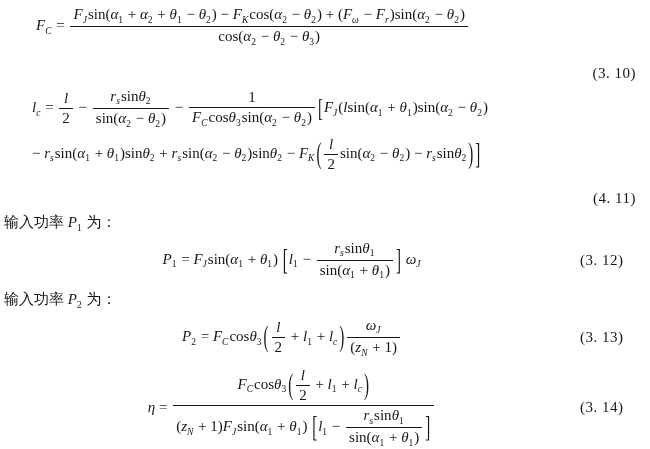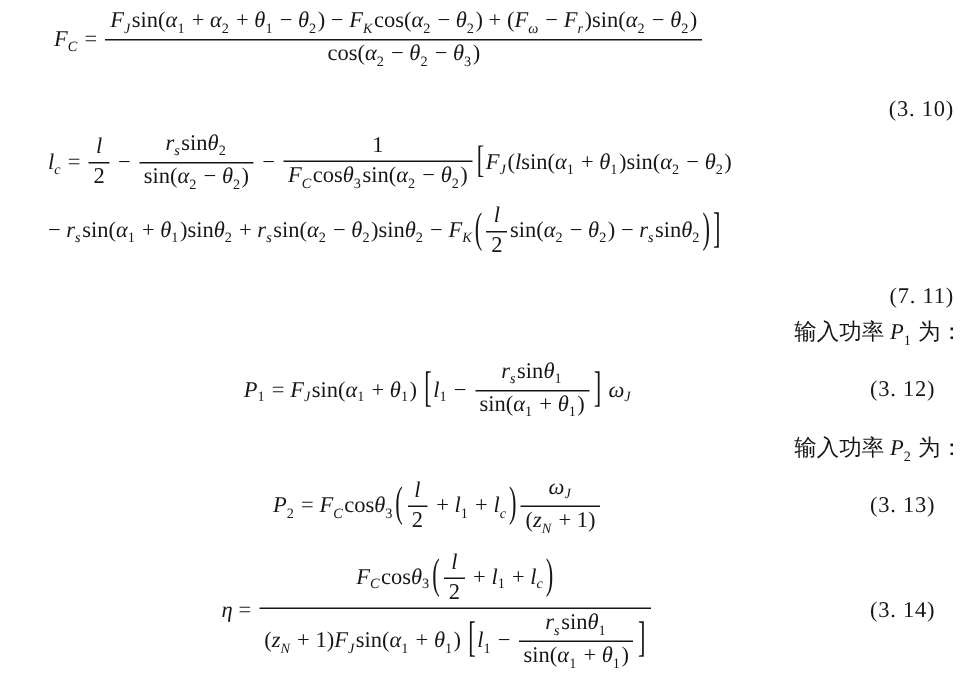--- a/index.html
+++ b/index.html
@@ -22,36 +22,36 @@
                  letter-spacing:0.5px;}
   
   .rm,.it,.sb,.sd{white-space:pre;}
   .it{font-style:italic;}
   .sb{font-style:italic;font-size:9.5px;vertical-align:-3.5px;margin:0 1px 0 0;}
   .sd{font-style:normal;font-size:9.5px;vertical-align:-3.5px;margin:0 1px 0 0;}
   .frac{display:inline-block;text-align:center;vertical-align:middle;margin:0 2px;}
   .frac > .num{display:block;padding:0 3px 1px 3px;border-bottom:1.3px solid #161616;white-space:nowrap;}
   .frac > .den{display:block;padding:1px 3px 0 3px;white-space:nowrap;}
   .big{display:inline-block;vertical-align:middle;transform-origin:50% 50%;margin:0 1px;}
-  .cn{margin:5px 0 2px 0;line-height:1.35;text-align:right;}
+  .cn{margin:5px 0 2px 0;line-height:1.35;}
 </style>
 </head>
 <body>
 
 <div class="page">
 
   <section>
     <div class="eq-line ml35"><span class="it">F</span><span class="sb">C</span><span class="rm"> = </span><span class="frac"><span class="num"><span class="it">F</span><span class="sb">J</span><span class="rm">sin(</span><span class="it">α</span><span class="sd">1</span><span class="rm"> + </span><span class="it">α</span><span class="sd">2</span><span class="rm"> + </span><span class="it">θ</span><span class="sd">1</span><span class="rm"> − </span><span class="it">θ</span><span class="sd">2</span><span class="rm">) − </span><span class="it">F</span><span class="sb">K</span><span class="rm">cos(</span><span class="it">α</span><span class="sd">2</span><span class="rm"> − </span><span class="it">θ</span><span class="sd">2</span><span class="rm">) + (</span><span class="it">F</span><span class="sb">ω</span><span class="rm"> − </span><span class="it">F</span><span class="sb">r</span><span class="rm">)sin(</span><span class="it">α</span><span class="sd">2</span><span class="rm"> − </span><span class="it">θ</span><span class="sd">2</span><span class="rm">)</span></span><span class="den"><span class="rm">cos(</span><span class="it">α</span><span class="sd">2</span><span class="rm"> − </span><span class="it">θ</span><span class="sd">2</span><span class="rm"> − </span><span class="it">θ</span><span class="sd">3</span><span class="rm">)</span></span></span></div>
     <div class="eq-num">(3. 10)</div>
   </section>
 
   <section>
     <div class="eq-line ml30"><span class="it">l</span><span class="sb">c</span><span class="rm"> = </span><span class="frac"><span class="num"><span class="it">l</span></span><span class="den"><span class="rm">2</span></span></span><span class="rm"> − </span><span class="frac"><span class="num"><span class="it">r</span><span class="sb">s</span><span class="rm">sin</span><span class="it">θ</span><span class="sd">2</span></span><span class="den"><span class="rm">sin(</span><span class="it">α</span><span class="sd">2</span><span class="rm"> − </span><span class="it">θ</span><span class="sd">2</span><span class="rm">)</span></span></span><span class="rm"> − </span><span class="frac"><span class="num"><span class="rm">1</span></span><span class="den"><span class="it">F</span><span class="sb">C</span><span class="rm">cos</span><span class="it">θ</span><span class="sd">3</span><span class="rm">sin(</span><span class="it">α</span><span class="sd">2</span><span class="rm"> − </span><span class="it">θ</span><span class="sd">2</span><span class="rm">)</span></span></span><span class="big" style="transform: scaleY(1.7);">[</span><span class="it">F</span><span class="sb">J</span><span class="rm">(</span><span class="it">l</span><span class="rm">sin(</span><span class="it">α</span><span class="sd">1</span><span class="rm"> + </span><span class="it">θ</span><span class="sd">1</span><span class="rm">)sin(</span><span class="it">α</span><span class="sd">2</span><span class="rm"> − </span><span class="it">θ</span><span class="sd">2</span><span class="rm">)</span></div>
     <div class="eq-line ml30"><span class="rm">− </span><span class="it">r</span><span class="sb">s</span><span class="rm">sin(</span><span class="it">α</span><span class="sd">1</span><span class="rm"> + </span><span class="it">θ</span><span class="sd">1</span><span class="rm">)sin</span><span class="it">θ</span><span class="sd">2</span><span class="rm"> + </span><span class="it">r</span><span class="sb">s</span><span class="rm">sin(</span><span class="it">α</span><span class="sd">2</span><span class="rm"> − </span><span class="it">θ</span><span class="sd">2</span><span class="rm">)sin</span><span class="it">θ</span><span class="sd">2</span><span class="rm"> − </span><span class="it">F</span><span class="sb">K</span><span class="big" style="transform: scaleY(1.9);">(</span><span class="frac"><span class="num"><span class="it">l</span></span><span class="den"><span class="rm">2</span></span></span><span class="rm">sin(</span><span class="it">α</span><span class="sd">2</span><span class="rm"> − </span><span class="it">θ</span><span class="sd">2</span><span class="rm">) − </span><span class="it">r</span><span class="sb">s</span><span class="rm">sin</span><span class="it">θ</span><span class="sd">2</span><span class="big" style="transform: scaleY(1.9);">)</span><span class="big" style="transform: scaleY(1.9);">]</span></div>
-    <div class="eq-num">(7. 11)</div>
+    <div class="eq-num">(4. 11)</div>
   </section>
 
   <p class="cn"><span class="rm">输入功率 </span><span class="it">P</span><span class="sd">1</span><span class="rm"> 为：</span></p>
 
   <section class="eq-with-num">
     <div class="eq-center">
       <div class="eq-line"><span class="it">P</span><span class="sd">1</span><span class="rm"> = </span><span class="it">F</span><span class="sb">J</span><span class="rm">sin(</span><span class="it">α</span><span class="sd">1</span><span class="rm"> + </span><span class="it">θ</span><span class="sd">1</span><span class="rm">) </span><span class="big" style="transform: scaleY(1.9);">[</span><span class="it">l</span><span class="sd">1</span><span class="rm"> − </span><span class="frac"><span class="num"><span class="it">r</span><span class="sb">s</span><span class="rm">sin</span><span class="it">θ</span><span class="sd">1</span></span><span class="den"><span class="rm">sin(</span><span class="it">α</span><span class="sd">1</span><span class="rm"> + </span><span class="it">θ</span><span class="sd">1</span><span class="rm">)</span></span></span><span class="big" style="transform: scaleY(1.9);">]</span><span class="rm"> </span><span class="it">ω</span><span class="sb">J</span></div>
     </div>
     <div class="eq-num-inline">(3. 12)</div>
   </section>

